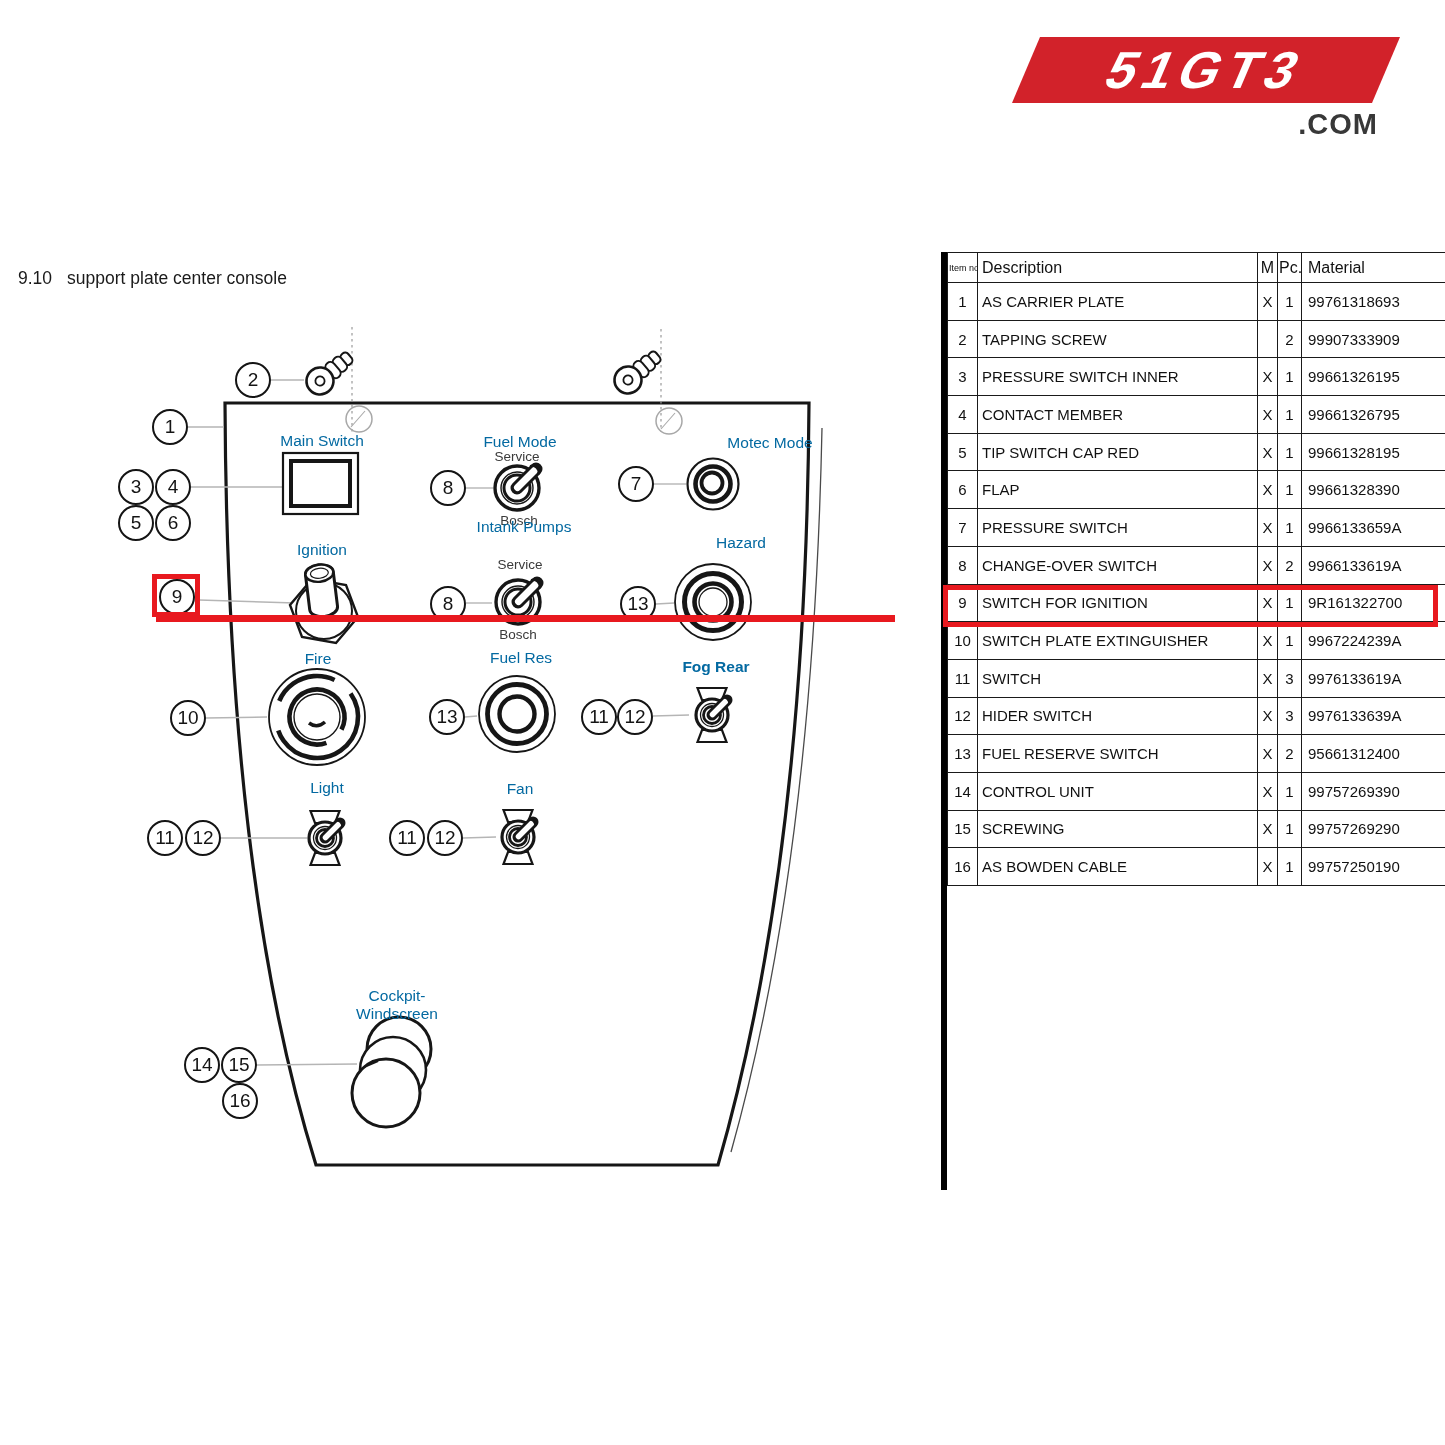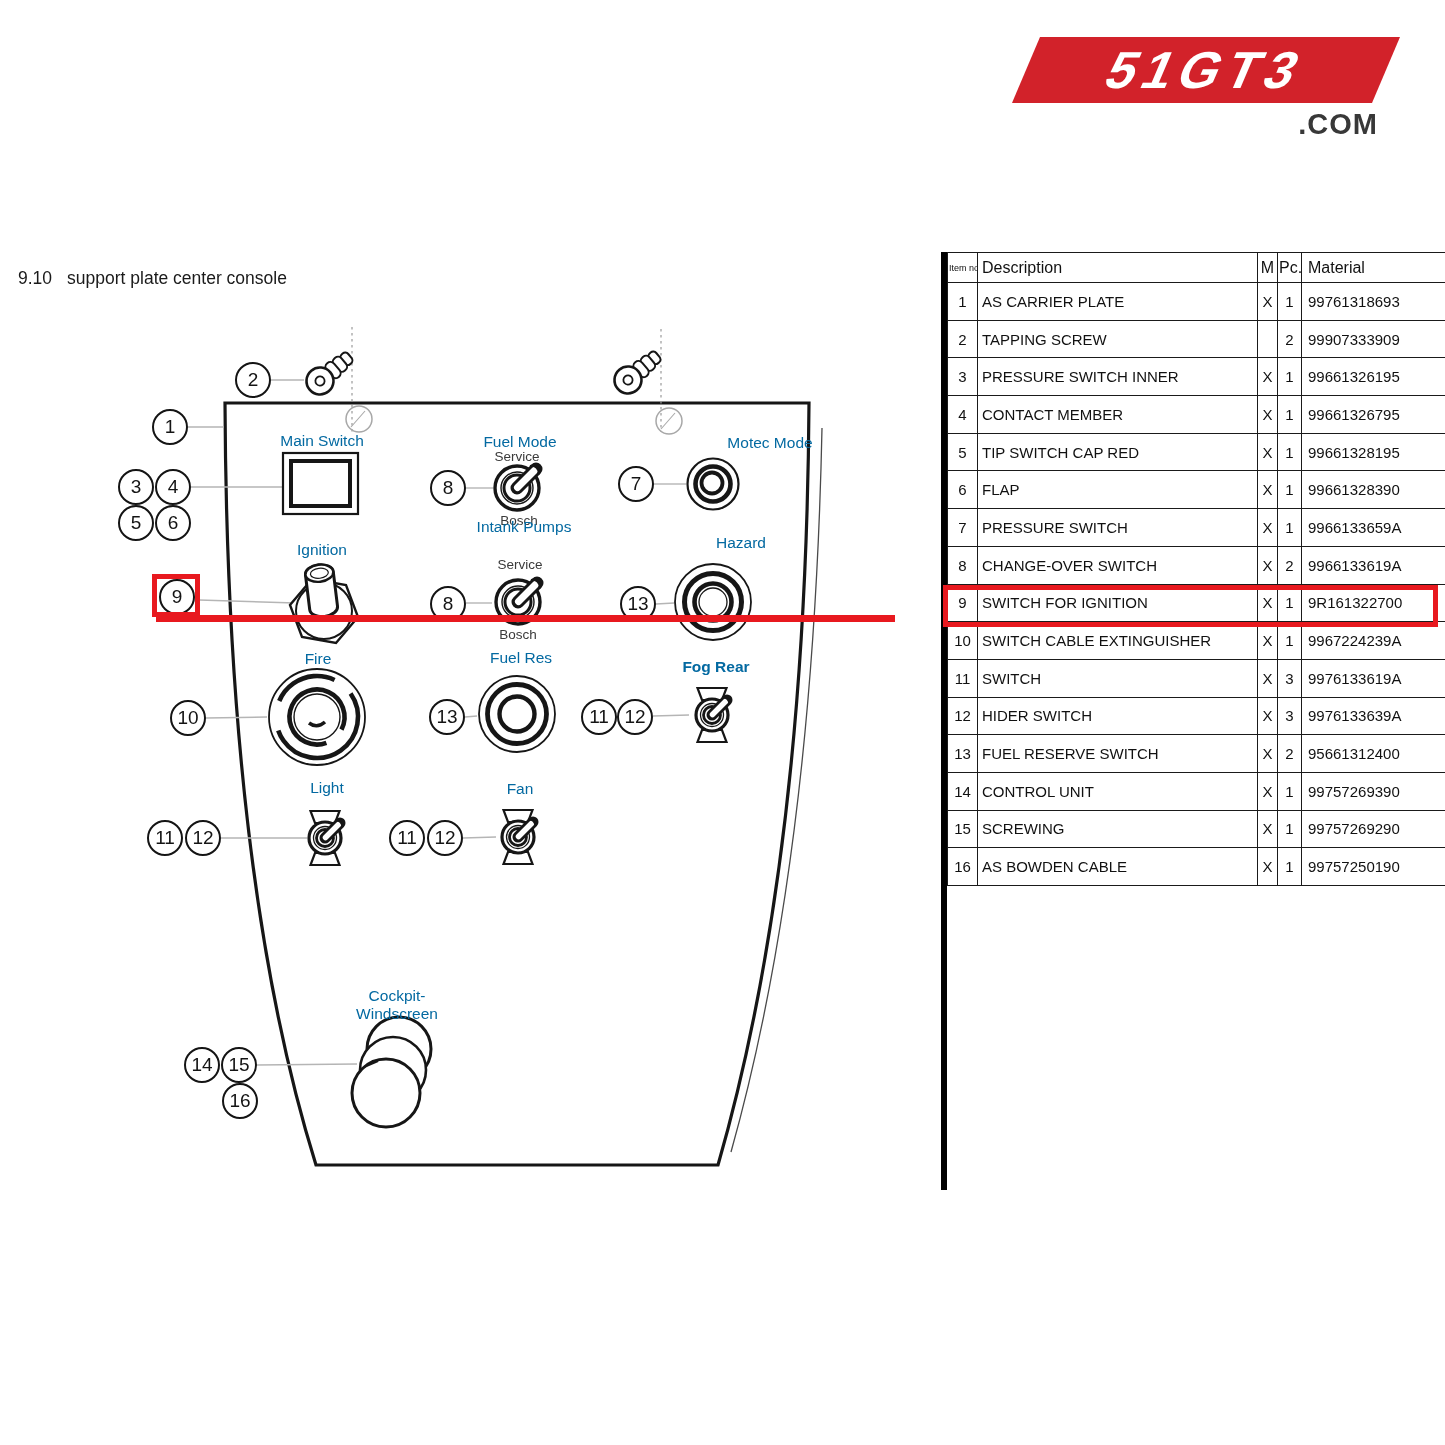--- a/index.html
+++ b/index.html
@@ -327,21 +327,21 @@
         </tr>
       <tr>
           <td class="c-item">9</td>
           <td>SWITCH FOR IGNITION</td>
           <td class="c-m">X</td>
           <td class="c-pc">1</td>
           <td class="c-mat">9R161322700</td>
         </tr>
       <tr>
           <td class="c-item">10</td>
-          <td>SWITCH CABLE EXTINGUISHER</td>
+          <td>SWITCH PLATE EXTINGUISHER</td>
           <td class="c-m">X</td>
           <td class="c-pc">1</td>
           <td class="c-mat">9967224239A</td>
         </tr>
       <tr>
           <td class="c-item">11</td>
           <td>SWITCH</td>
           <td class="c-m">X</td>
           <td class="c-pc">3</td>
           <td class="c-mat">9976133619A</td>

